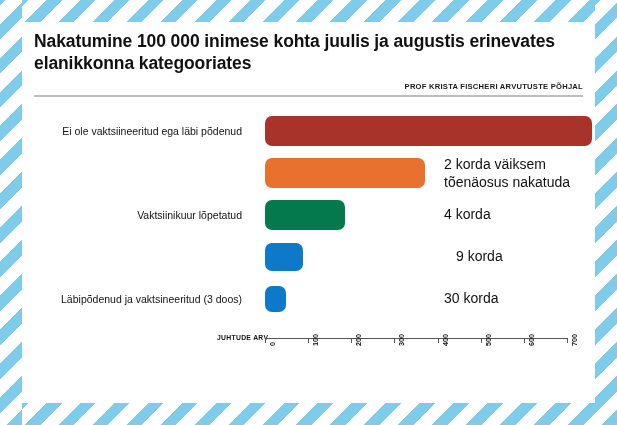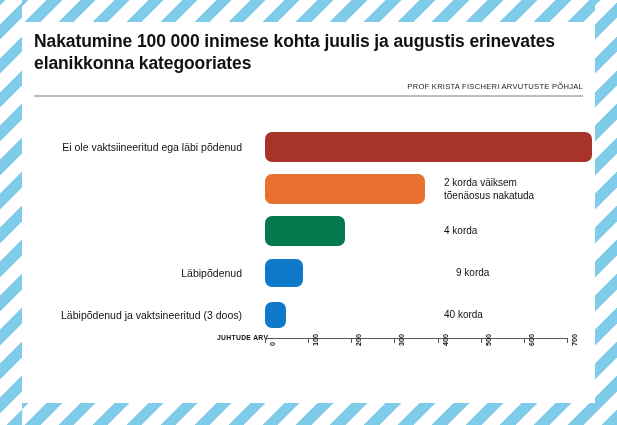--- a/index.html
+++ b/index.html
@@ -52,40 +52,40 @@
     font-weight: bold;
     line-height: 1.28;
     color: #111111;
     letter-spacing: -0.1px;
   }
   .source-line {
     position: absolute;
     right: 12px;
     top: 60px;
     font-size: 7.6px;
-    font-weight: normal;
+    font-weight: bold;
     letter-spacing: 0.25px;
     color: #1a1a1a;
     text-align: right;
     white-space: nowrap;
   }
   .header-rule {
     position: absolute;
     left: 12px;
     top: 73px;
     width: 549px;
     height: 2px;
     background: #bdbdbd;
   }
 
   
   .plot {
     position: absolute;
     left: 0;
-    top: 16px;
+    top: 0;
     width: 573px;
     height: 381px;
   }
   .row {
     position: absolute;
     left: 0;
     width: 573px;
     height: 42px;
   }
   .cat-label {
@@ -107,21 +107,21 @@
   .bar {
     position: absolute;
     top: 50%;
     transform: translateY(-50%);
     border-radius: 7px;
   }
   .bar-note {
     position: absolute;
     top: 50%;
     transform: translateY(-50%);
-    font-size: 10px;
+    font-size: 14px;
     color: #111111;
     line-height: 1.25;
     white-space: pre-line;
   }
 
   
   .axis-wrap {
     position: absolute;
     left: 0;
     top: 316px;
@@ -191,32 +191,32 @@
         <div class="row" style="top: 88px;">
           <div class="cat-label">Ei ole vaktsiineeritud ega läbi põdenud</div>
           <div class="bar" title="758" style="left: 243px; width: 327.023px; height: 30px; background: rgb(168, 51, 42);"></div>
         </div>
         <div class="row" style="top: 130px;">
           <div class="bar" title="372" style="left: 243px; width: 160.491px; height: 30px; background: rgb(232, 113, 47);"></div>
           <div class="bar-note" style="left: 422px;">2 korda väiksem
 tõenäosus nakatuda</div>
         </div>
         <div class="row" style="top: 172px;">
+          <div class="cat-label">Vaktsiinikuur lõpetatud</div>
           <div class="bar" title="186" style="left: 243px; width: 80.2457px; height: 30px; background: rgb(4, 121, 77);"></div>
           <div class="bar-note" style="left: 422px;">4 korda</div>
         </div>
         <div class="row" style="top: 214px;">
-          <div class="cat-label">Läbipõdenud</div>
           <div class="bar" title="88" style="left: 243px; width: 37.9657px; height: 28px; background: rgb(13, 121, 200);"></div>
           <div class="bar-note" style="left: 422px; margin-left: 12px;">9 korda</div>
         </div>
         <div class="row" style="top: 256px;">
           <div class="cat-label">Läbipõdenud ja vaktsineeritud (3 doos)</div>
           <div class="bar" title="49" style="left: 243px; width: 21.14px; height: 26px; background: rgb(13, 121, 200);"></div>
-          <div class="bar-note" style="left: 422px;">40 korda</div>
+          <div class="bar-note" style="left: 422px;">30 korda</div>
         </div>
       </div>
 
     <div class="axis-wrap" id="axis">
       <div class="axis-name">JUHTUDE ARV</div>
       <div class="axis-line"></div>
     <div class="tick" style="left: 243px;"></div>
         <div class="tick-label" style="left: 246px;">0</div>
         <div class="tick" style="left: 286.143px;"></div>
         <div class="tick-label" style="left: 289.143px;">100</div>

